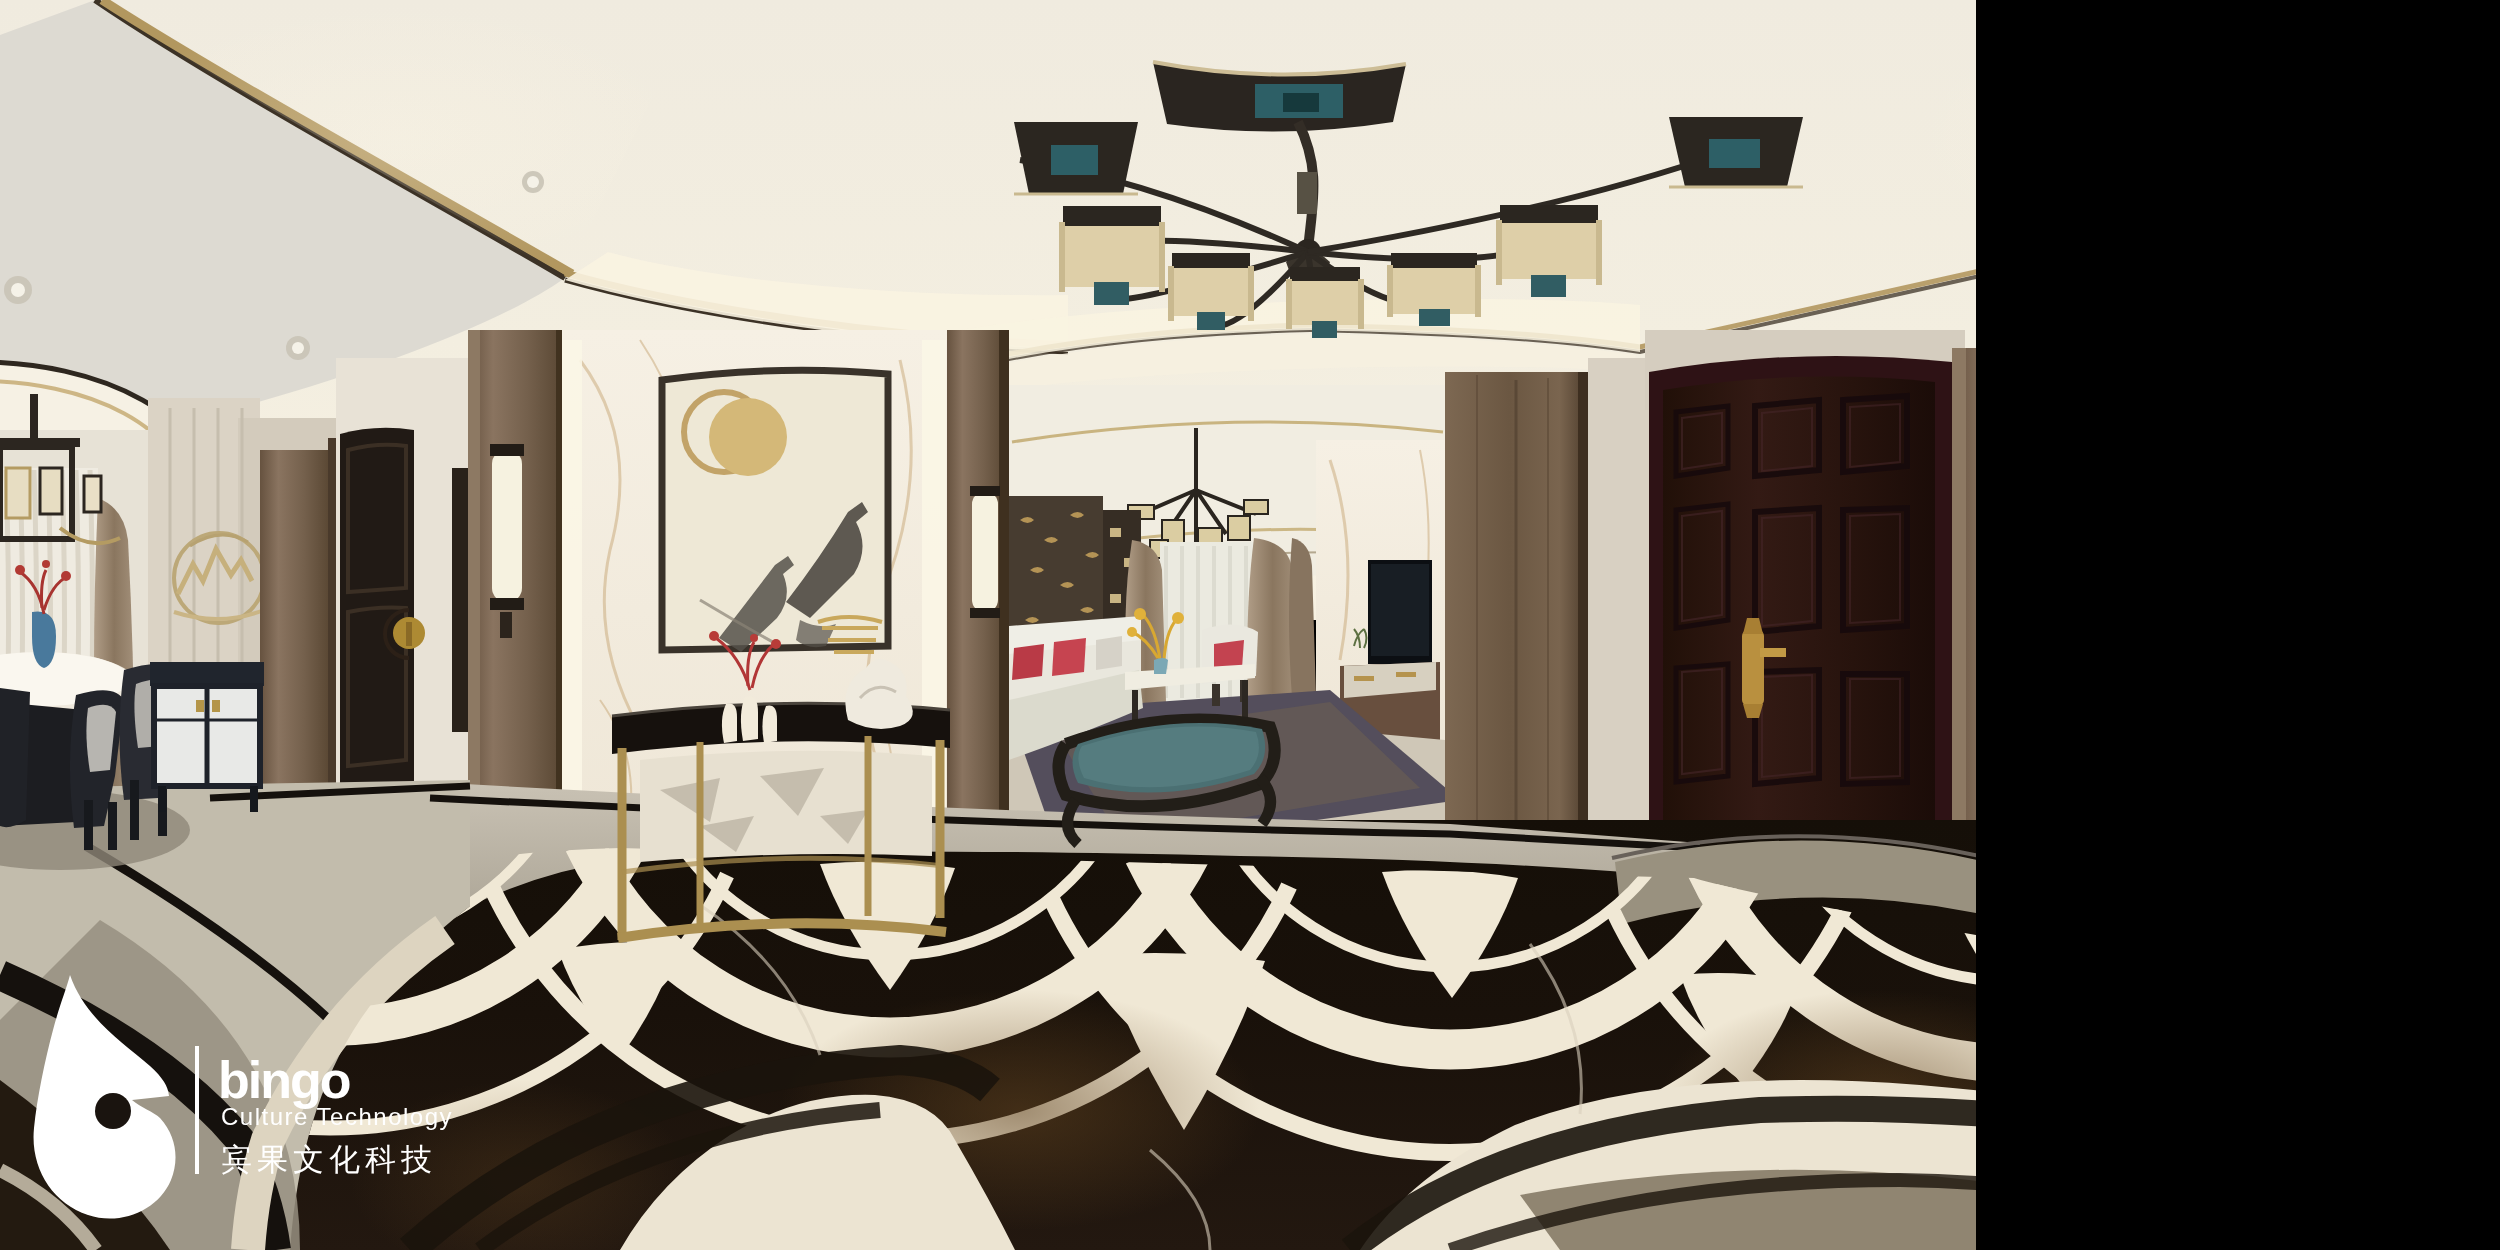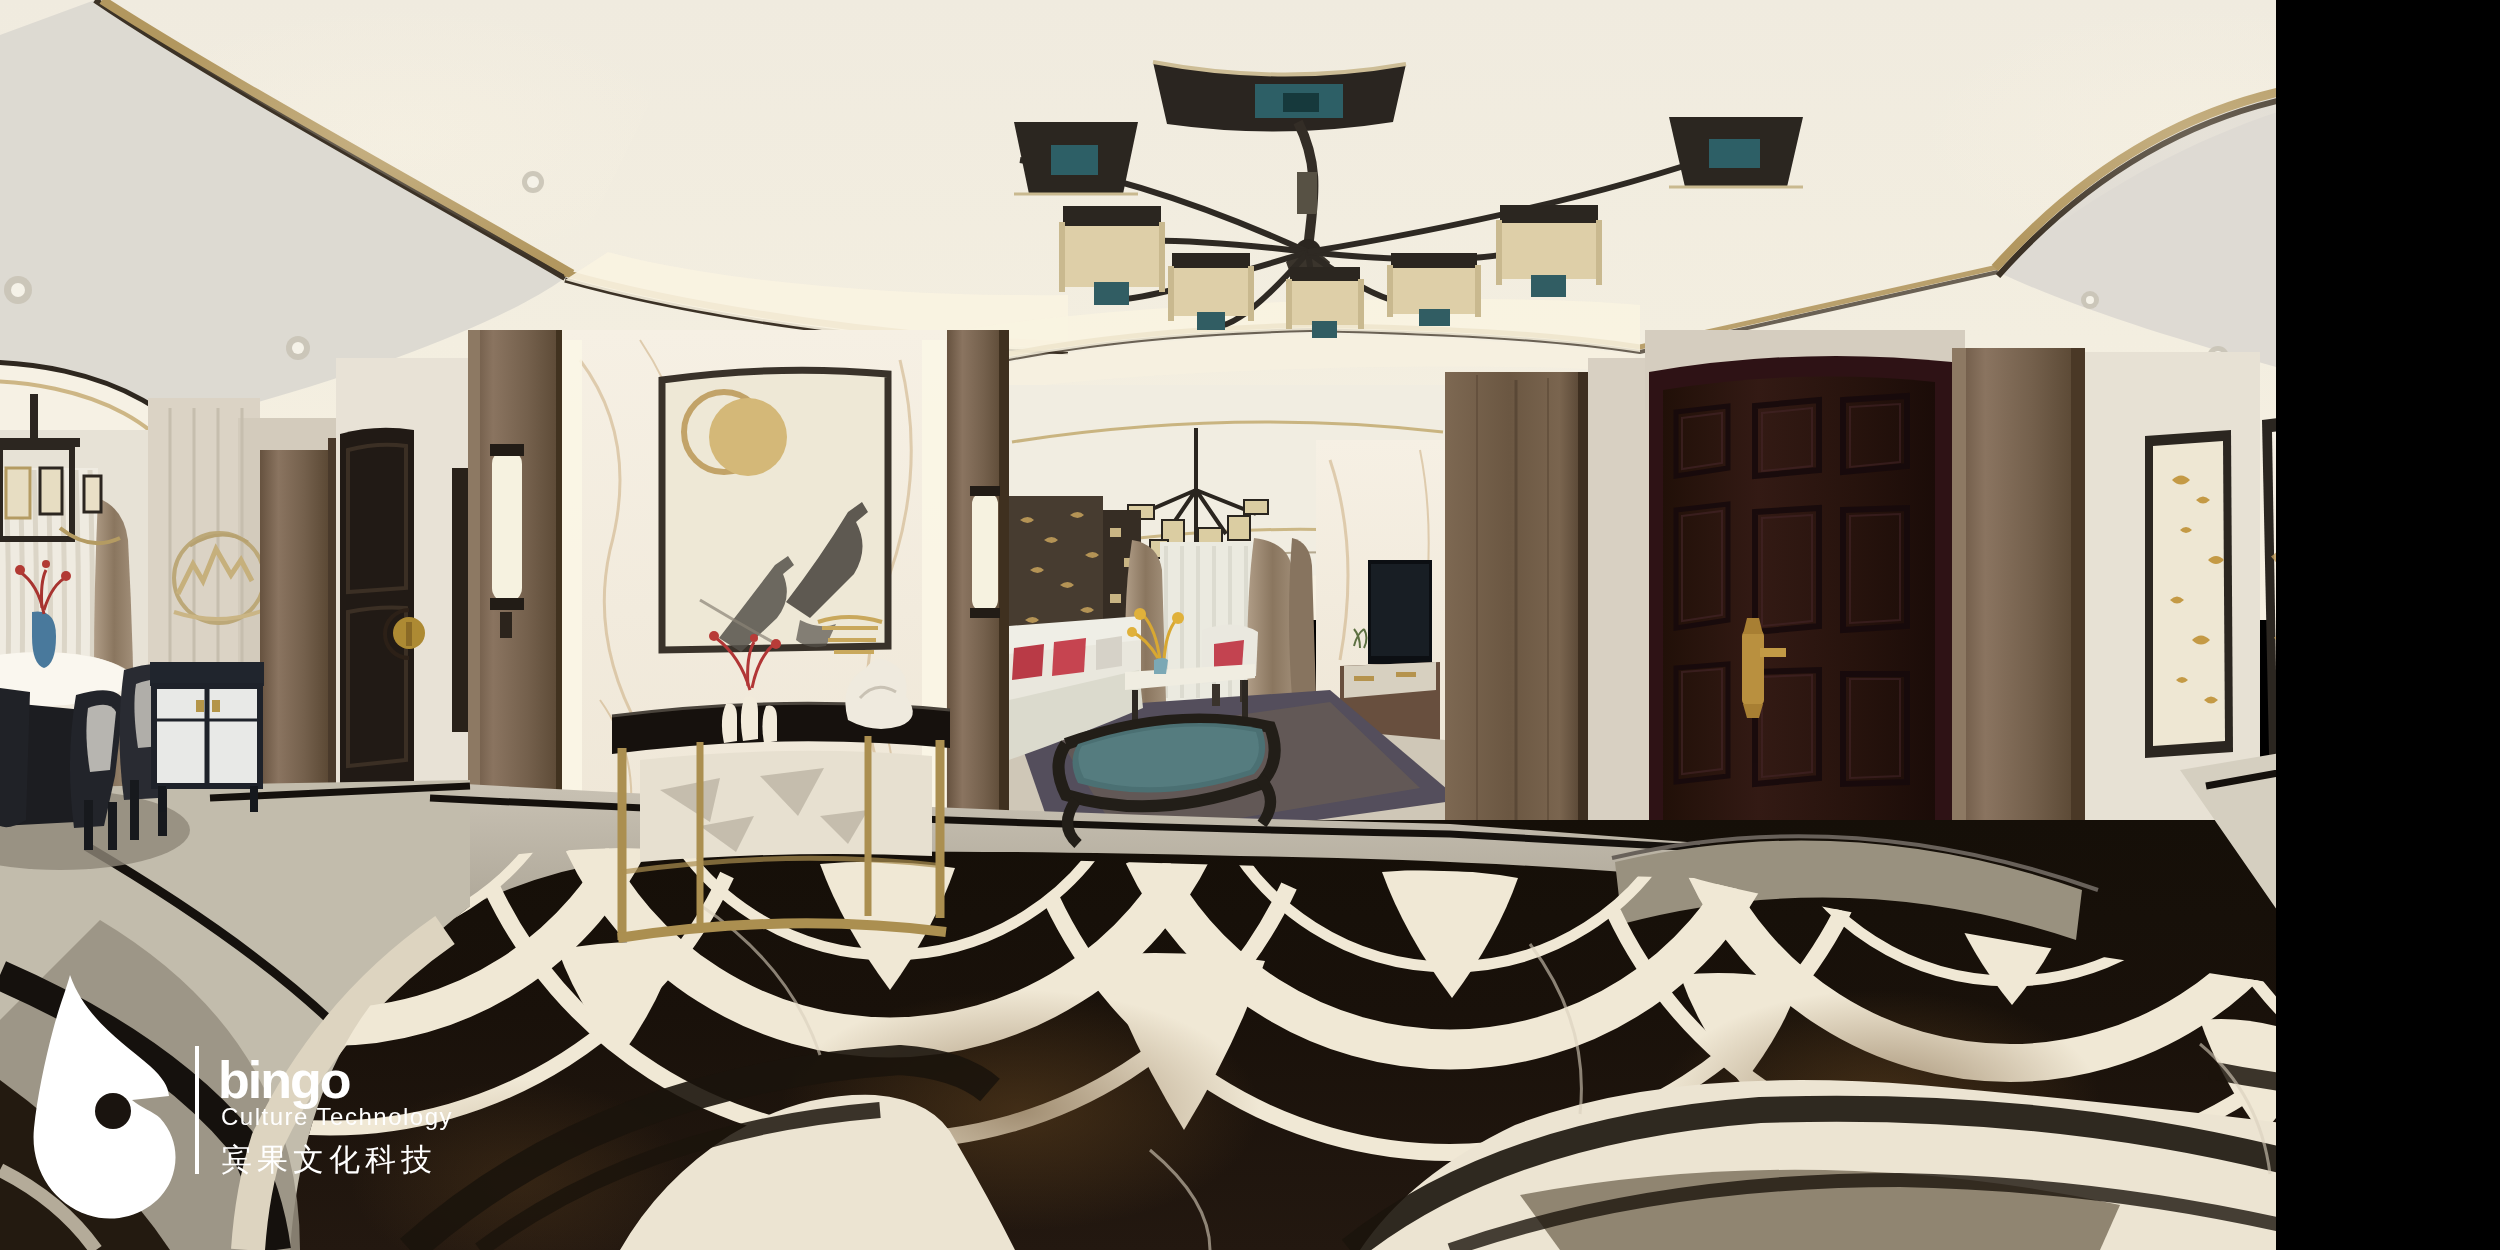--- a/index.html
+++ b/index.html
@@ -1,16 +1,16 @@
 <!DOCTYPE html>
 <html><head>
 <meta charset="utf-8">
 <style>
 html,body{margin:0;padding:0;background:#000;}
-#stage{width:2276px;height:1250px;overflow:hidden;position:relative;}
+#stage{width:1976px;height:1250px;overflow:hidden;position:relative;}
 svg{display:block;}
 </style>
 </head>
 <body>
 <div id="stage">
 <svg width="2500" height="1250" viewBox="0 0 2500 1250">
 <defs>
 <linearGradient id="ceil" x1="0" y1="0" x2="0" y2="1">
  <stop offset="0" stop-color="#f0ebdf"></stop>
  <stop offset="0.55" stop-color="#f3eee0"></stop>

